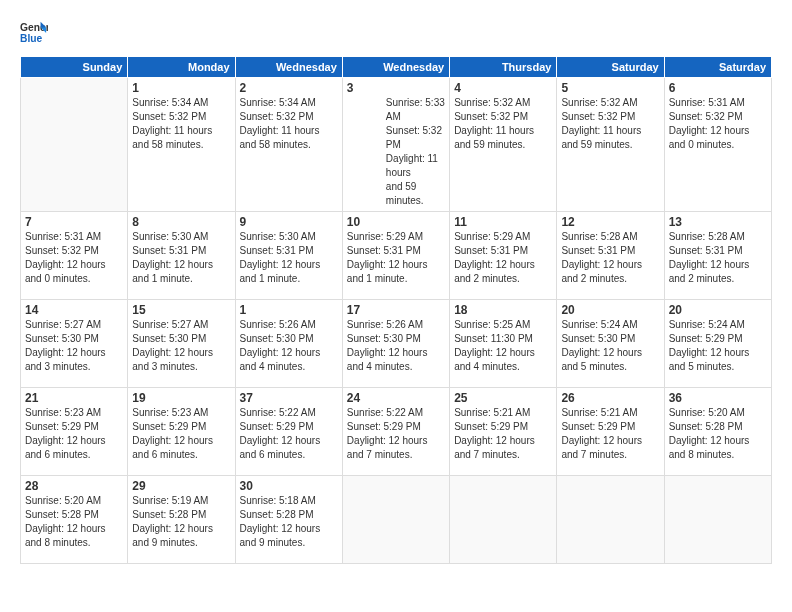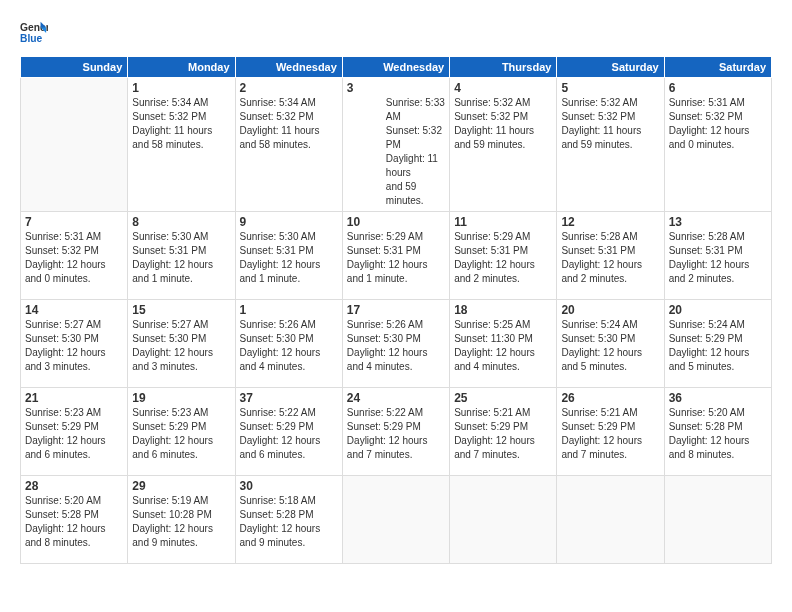--- a/index.html
+++ b/index.html
@@ -315,21 +315,21 @@
           <td>
             <span class="day-number">28</span>
             <div class="day-info" style="white-space: pre-line;">Sunrise: 5:20 AM
 Sunset: 5:28 PM
 Daylight: 12 hours
 and 8 minutes.</div>
           </td>
           <td>
             <span class="day-number">29</span>
             <div class="day-info" style="white-space: pre-line;">Sunrise: 5:19 AM
-Sunset: 10:28 PM
+Sunset: 5:28 PM
 Daylight: 12 hours
 and 9 minutes.</div>
           </td>
           <td>
             <span class="day-number">30</span>
             <div class="day-info" style="white-space: pre-line;">Sunrise: 5:18 AM
 Sunset: 5:28 PM
 Daylight: 12 hours
 and 9 minutes.</div>
           </td>

